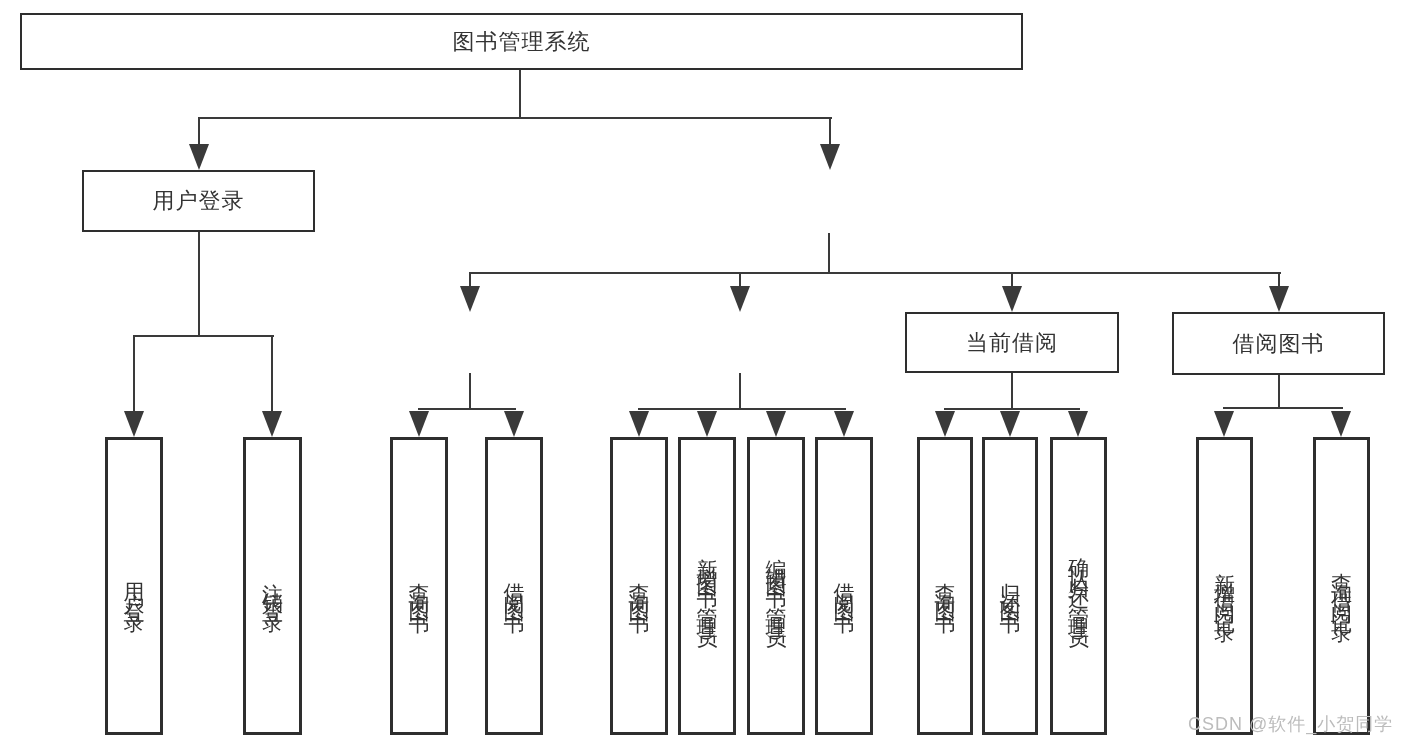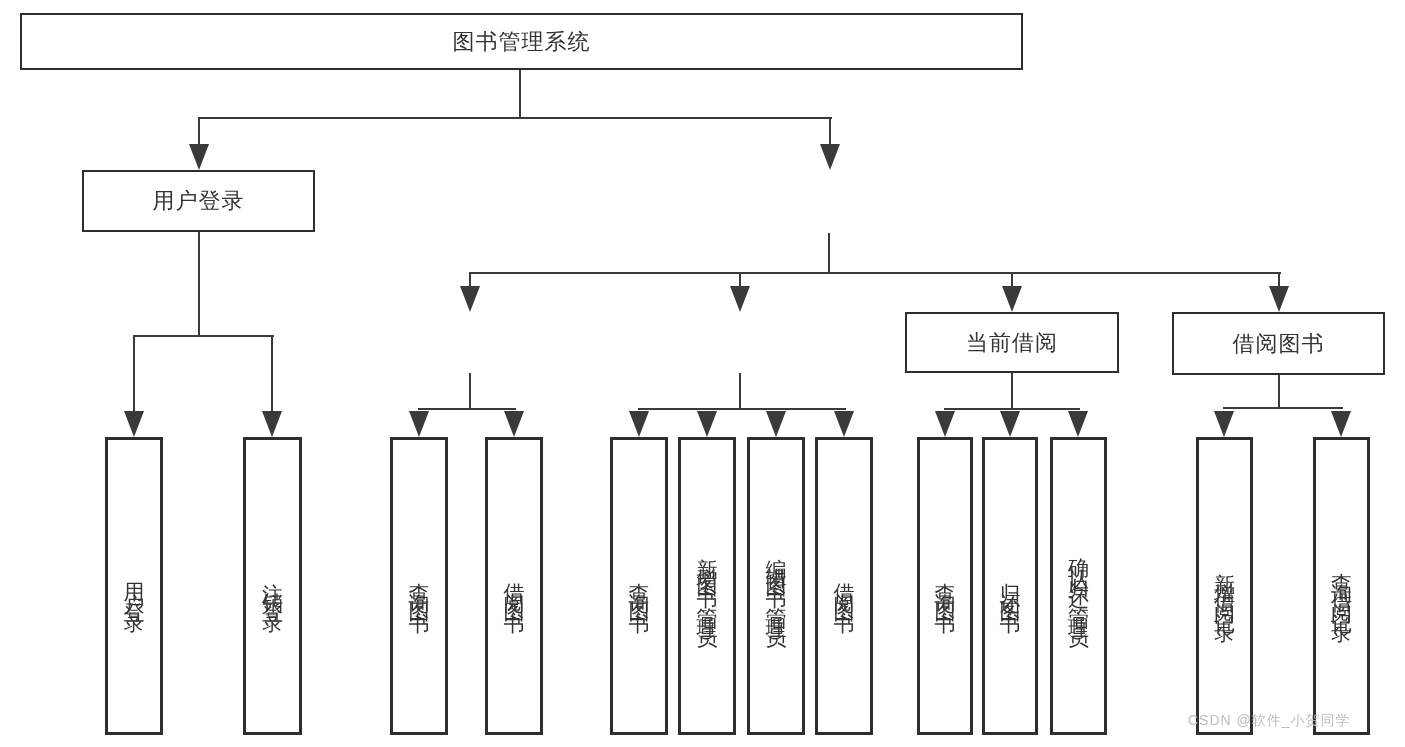--- a/index.html
+++ b/index.html
@@ -36,21 +36,21 @@
   .arrow{
     position:absolute;
     width:0;height:0;
     border-left:10px solid transparent;
     border-right:10px solid transparent;
     border-top:26px solid #3a3a3a;
   }
   .watermark{
     position:absolute;
     left:1188px;top:712px;
-    font-size:14px;
+    font-size:18px;
     color:#bcbcbc;
     white-space:nowrap;
     letter-spacing:1px;
   }
 </style>
 </head>
 <body>
 
 <div class="canvas">
 

